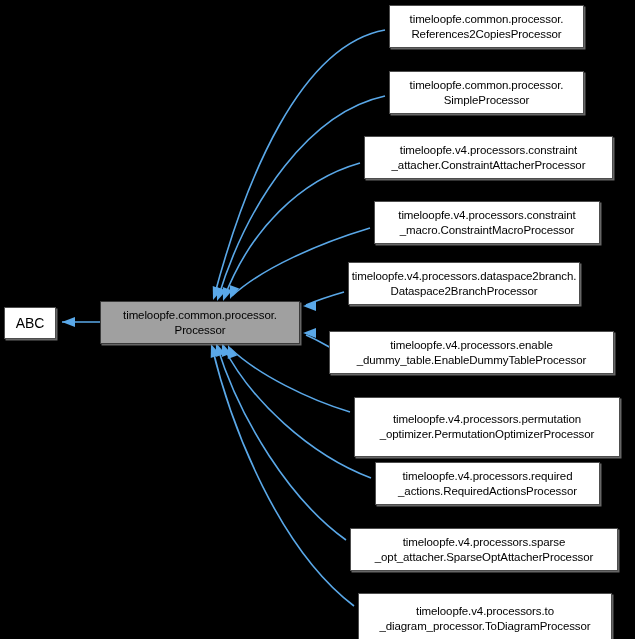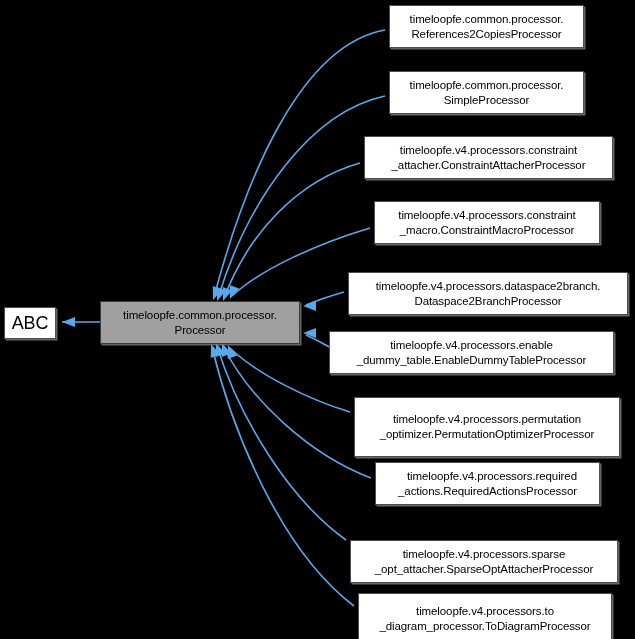--- a/index.html
+++ b/index.html
@@ -39,21 +39,21 @@
     box-shadow: 1.5px 1.5px 0 rgba(120,120,120,0.85);
     z-index: 2;
     white-space: pre-line;
     padding: 0 15px;
   }
   .node.base {
     background: #a0a0a0;
     border: 1px solid #3a3a3a;
   }
   .node.abc {
-    font-size: 18px;
+    font-size: 14px;
   }
 </style>
 </head>
 <body>
 
 <div id="diagram">
   <svg id="edges" viewBox="0 0 635 639">
       <path d="M 100,322 L 62,322" fill="none" stroke="#5aa8e8" stroke-width="1.6"></path>
       <polygon points="0,0 -13,5 -13,-5" fill="#5aa8e8" transform="translate(62,322) rotate(180)"></polygon>
       <path d="M 385,30 C 300,45 245,180 214,297" fill="none" stroke="#5aa8e8" stroke-width="1.6"></path>
@@ -81,25 +81,25 @@
     <div class="node base" style="left: 100px; top: 301px; width: 200px; height: 43px;">timeloopfe.common.processor.
 Processor</div>
     <div class="node " style="left: 389px; top: 5px; width: 195px; height: 43px;">timeloopfe.common.processor.
 References2CopiesProcessor</div>
     <div class="node " style="left: 389px; top: 71px; width: 195px; height: 43px;">timeloopfe.common.processor.
 SimpleProcessor</div>
     <div class="node " style="left: 364px; top: 136px; width: 249px; height: 43px;">timeloopfe.v4.processors.constraint
 _attacher.ConstraintAttacherProcessor</div>
     <div class="node " style="left: 374px; top: 201px; width: 226px; height: 43px;">timeloopfe.v4.processors.constraint
 _macro.ConstraintMacroProcessor</div>
-    <div class="node " style="left: 348px; top: 272px; width: 280px; height: 43px;">timeloopfe.v4.processors.dataspace2branch.
+    <div class="node " style="left: 348px; top: 262px; width: 232px; height: 43px;">timeloopfe.v4.processors.dataspace2branch.
 Dataspace2BranchProcessor</div>
     <div class="node " style="left: 329px; top: 331px; width: 285px; height: 43px;">timeloopfe.v4.processors.enable
 _dummy_table.EnableDummyTableProcessor</div>
     <div class="node " style="left: 354px; top: 397px; width: 266px; height: 60px;">timeloopfe.v4.processors.permutation
 _optimizer.PermutationOptimizerProcessor</div>
-    <div class="node " style="left: 375px; top: 462px; width: 225px; height: 43px; text-align: right;">timeloopfe.v4.processors.required
+    <div class="node " style="left: 375px; top: 462px; width: 225px; height: 43px;">timeloopfe.v4.processors.required
 _actions.RequiredActionsProcessor</div>
-    <div class="node " style="left: 350px; top: 528px; width: 268px; height: 43px; margin-top: 12px;">timeloopfe.v4.processors.sparse
+    <div class="node " style="left: 350px; top: 528px; width: 268px; height: 43px;">timeloopfe.v4.processors.sparse
 _opt_attacher.SparseOptAttacherProcessor</div>
     <div class="node " style="left: 358px; top: 593px; width: 254px; height: 52px;">timeloopfe.v4.processors.to
 _diagram_processor.ToDiagramProcessor</div>
   </div>
 
 </body></html>

